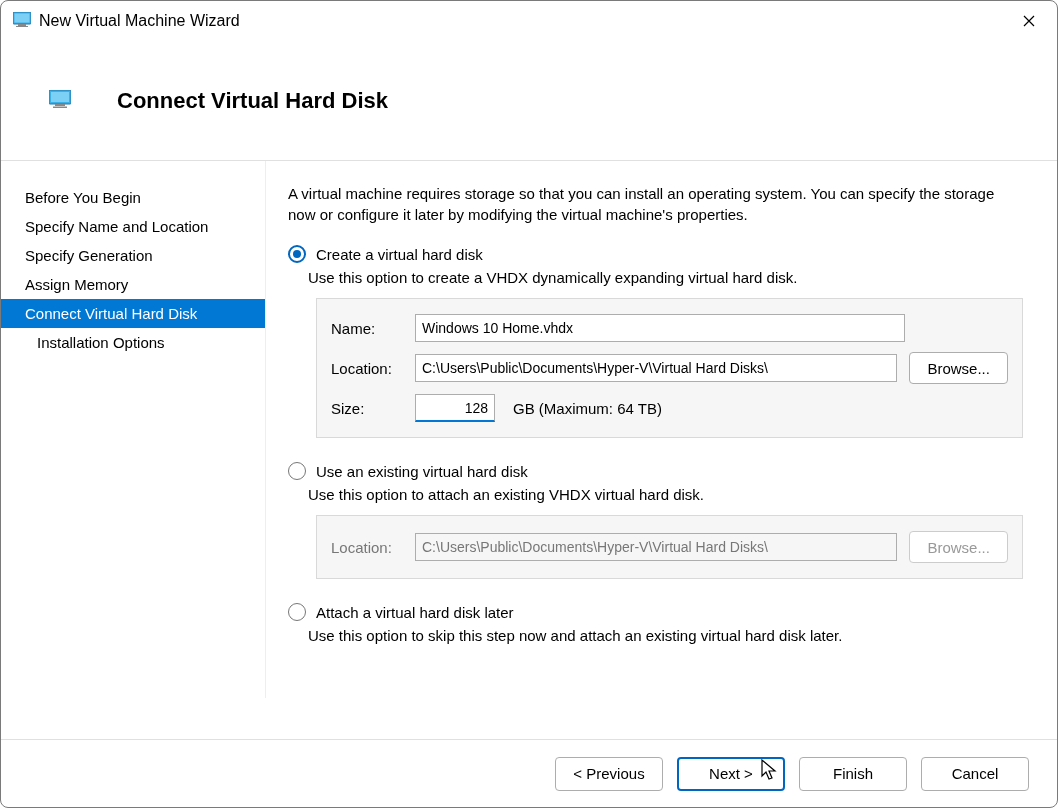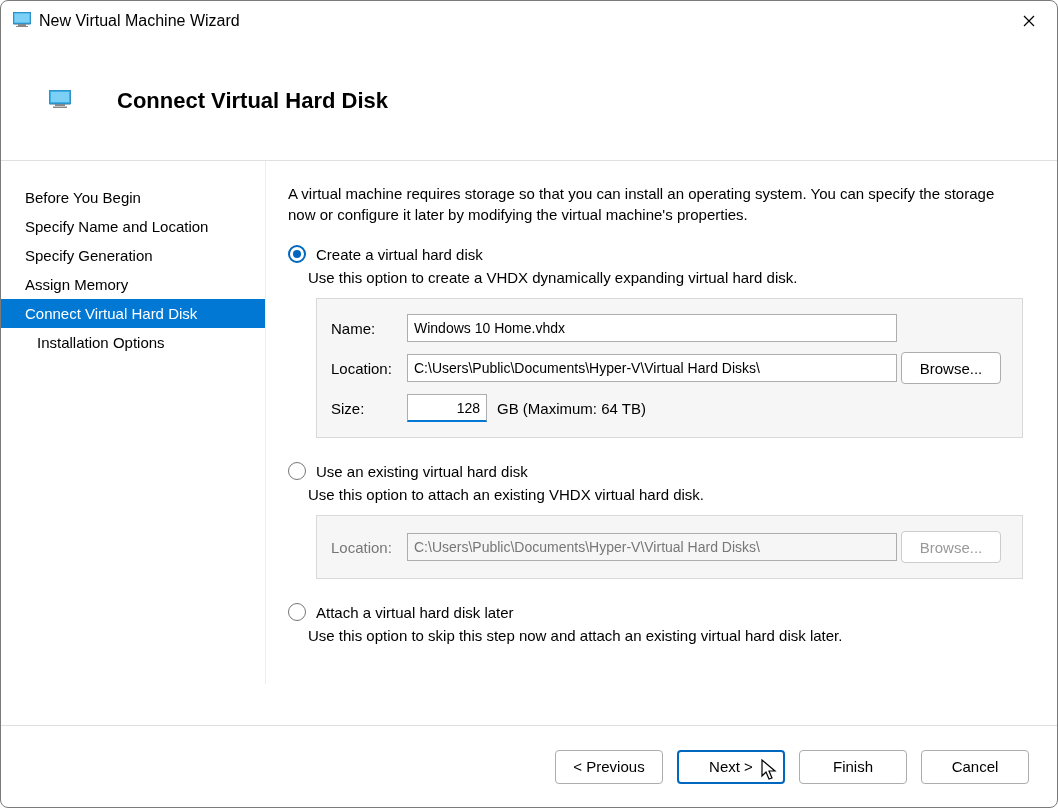--- a/index.html
+++ b/index.html
@@ -99,21 +99,21 @@
   }
   .radio-label { font-size: 15px; }
   .option-desc { margin-left: 20px; margin-bottom: 12px; }
 
   .field-group {
     margin-left: 28px;
     border: 1px solid #d9d9d9;
     background: #f6f6f6;
     padding: 10px 14px;
   }
-  .field-row { display: flex; align-items: center; gap: 4px; padding: 5px 0; }
+  .field-row { display: flex; align-items: center; gap: 12px; padding: 5px 0; }
   .field-label { width: 72px; flex-shrink: 0; }
   .text-input {
     height: 28px;
     border: 1px solid #adadad;
     background: #fff;
     padding: 0 6px;
     font-family: inherit; font-size: 14px;
   }
   .text-input.wide { width: 490px; }
   .text-input.narrow { width: 80px; text-align: right; border: 1px solid #adadad; border-bottom: 2px solid #0078d4; }
@@ -122,21 +122,21 @@
   .browse-btn {
     height: 32px; width: 100px;
     background: #fff; border: 1px solid #adadad; border-radius: 4px;
     font-family: inherit; font-size: 15px; cursor: default;
   }
   .browse-btn:disabled { color: #999; border-color: #ccc; }
   .size-hint { margin-left: 6px; }
 
   
   .footer {
-    height: 82px;
+    height: 68px;
     border-top: 1px solid #e0e0e0;
     display: flex;
     align-items: center;
     justify-content: flex-end;
     gap: 14px;
     padding: 0 28px;
     flex-shrink: 0;
     margin-top: 41px;
   }
   .footer-btn {

